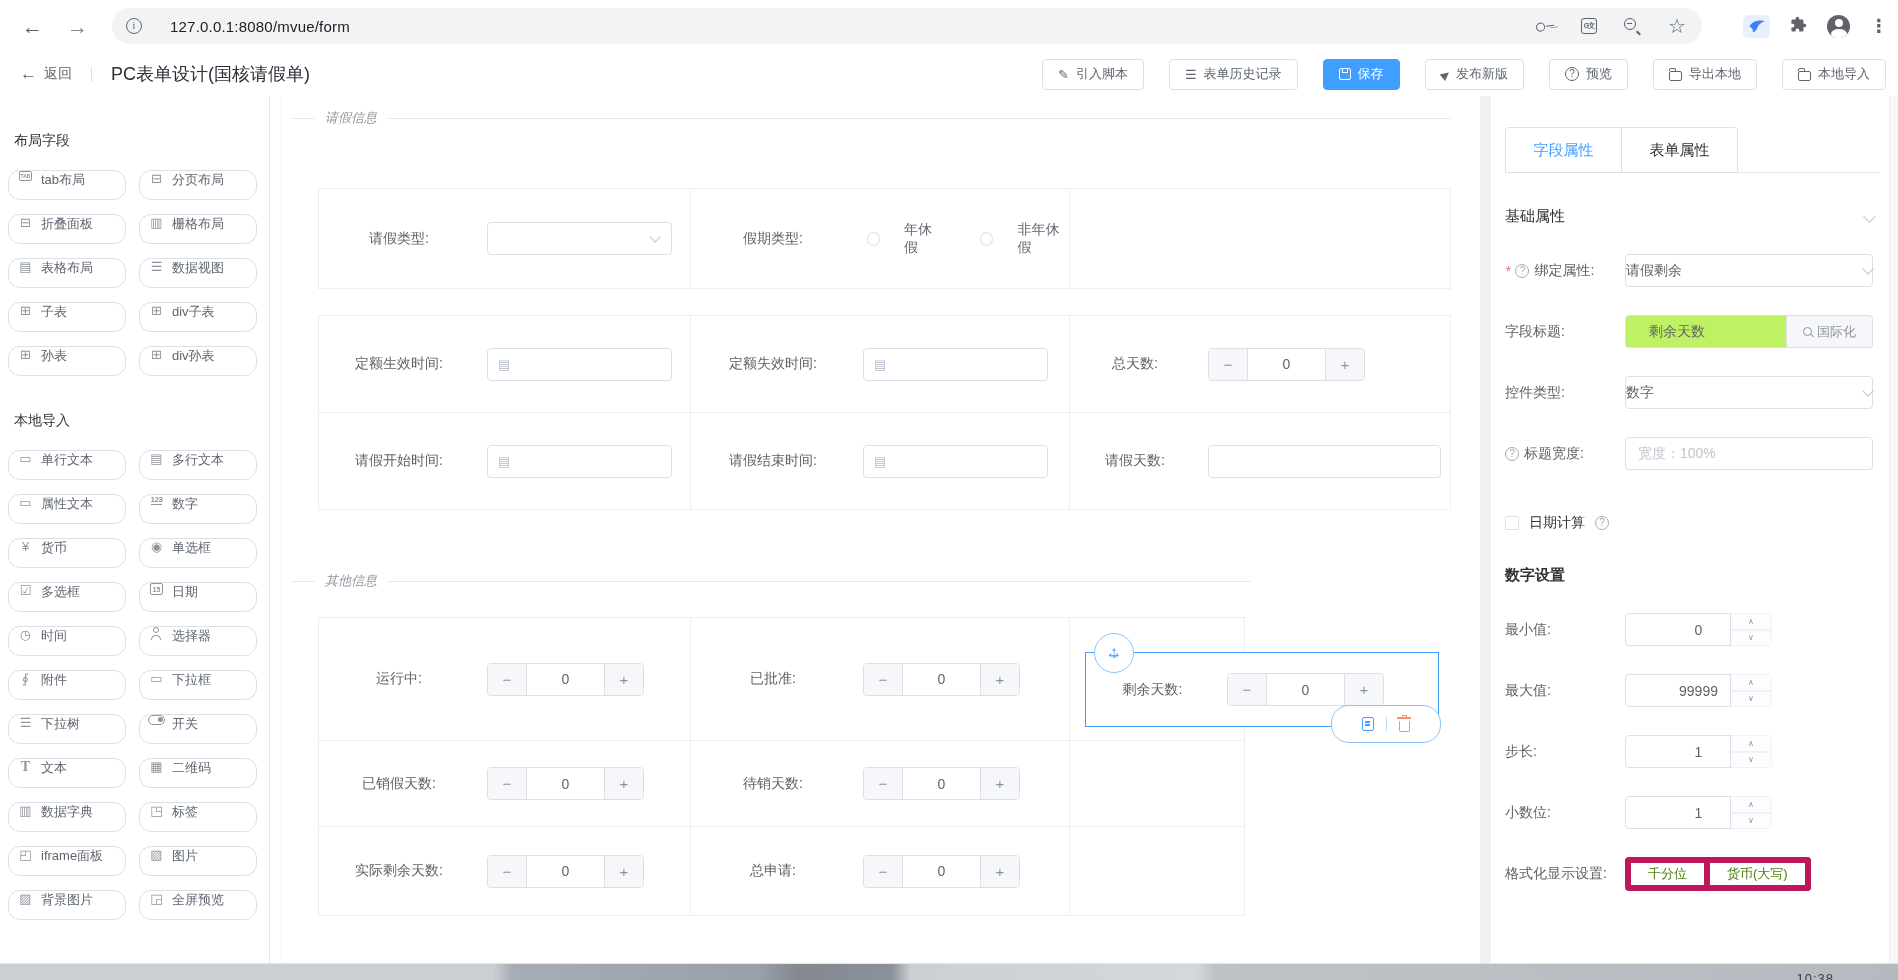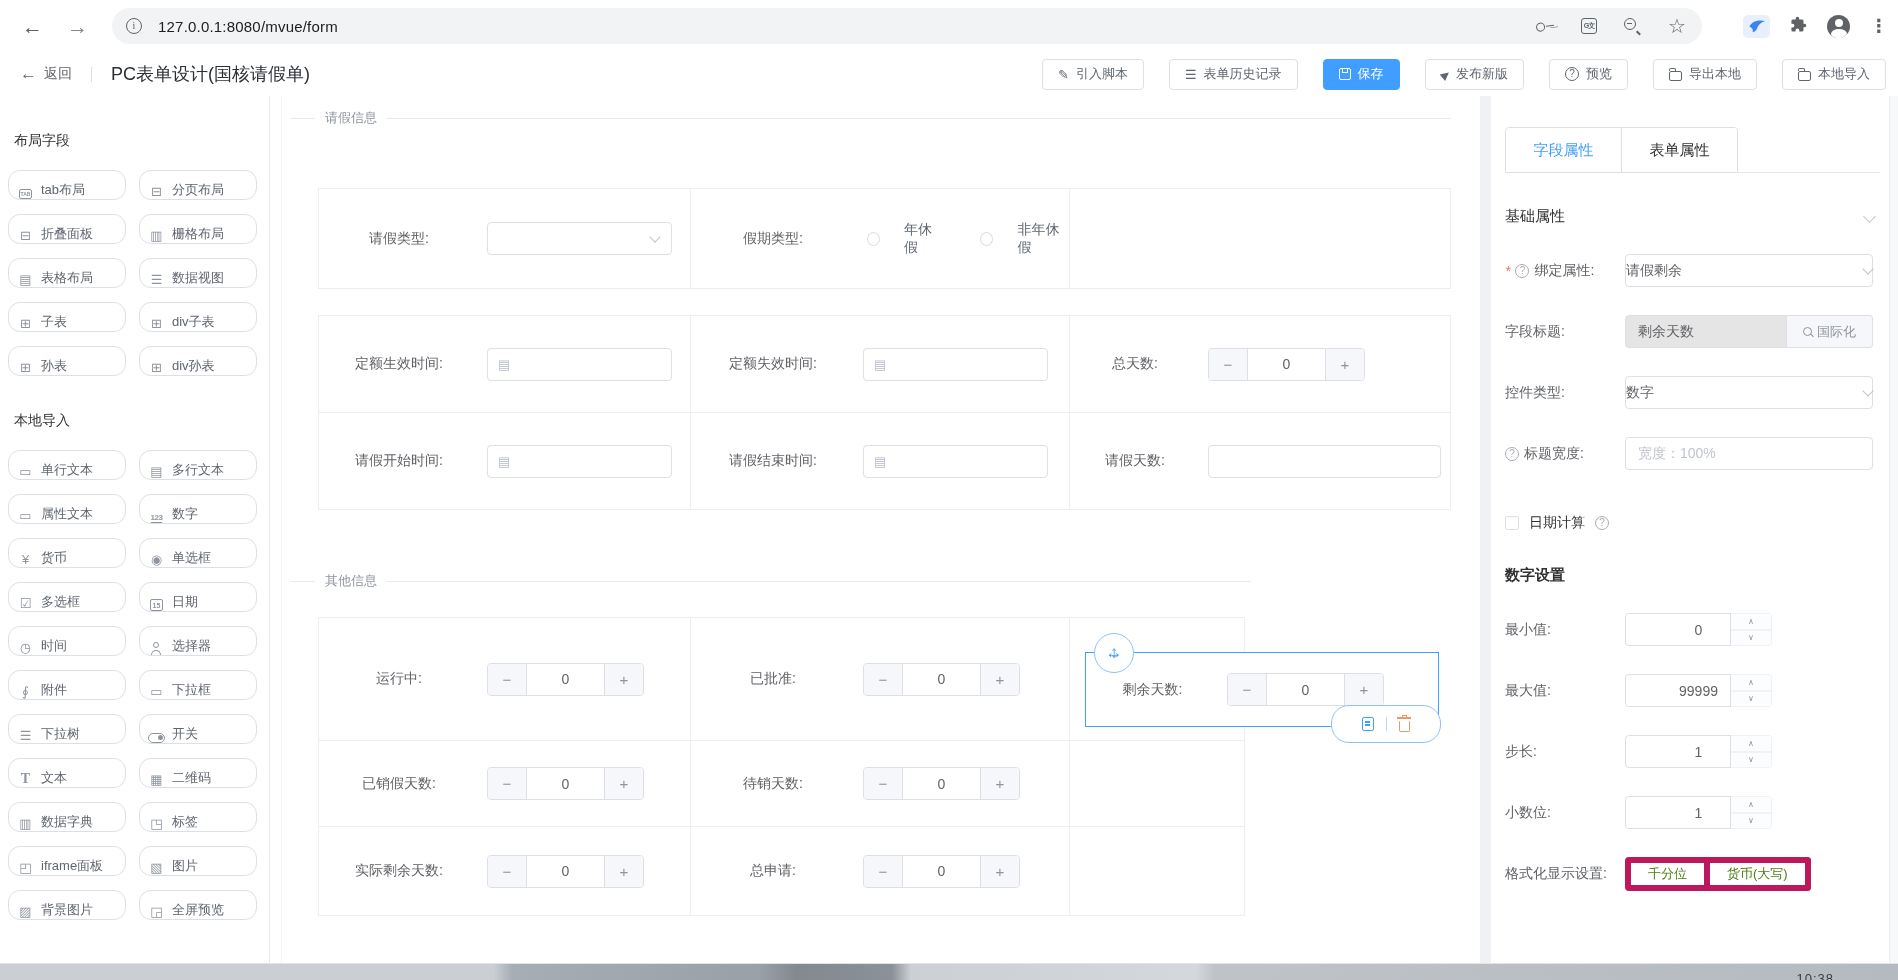--- a/index.html
+++ b/index.html
@@ -5,21 +5,21 @@
   html,body{margin:0;padding:0}
   body{width:1898px;height:980px;position:relative;overflow:hidden;background:#fff;
        font-family:"Liberation Sans","DejaVu Sans",sans-serif;-webkit-font-smoothing:antialiased}
   
   .chrome{position:absolute;top:0;left:0;right:0;height:52px;background:#fff;border-bottom:1px solid #e8eaed;display:flex;align-items:center}
   .navic{color:#5f6368;font-size:21px;line-height:1;margin-left:22px;cursor:pointer}
   .navic.fwd{color:#83878c;margin-left:24px}
   .navic.rel{font-size:19px;margin-left:26px}
   .omnibox{position:absolute;left:112px;top:8px;width:1590px;height:36px;background:#f1f3f4;border-radius:18px;display:flex;align-items:center;padding:0 16px 0 14px;box-sizing:border-box}
   .info{width:16px;height:16px;border:1.5px solid #5f6368;border-radius:50%;color:#5f6368;font-size:10px;line-height:13px;text-align:center;box-sizing:border-box;font-family:"Liberation Serif",serif;flex-shrink:0}
-  .urltxt{margin-left:16px;font-size:15px;color:#202124;letter-spacing:.2px}
+  .urltxt{margin-left:28px;font-size:15px;color:#202124;letter-spacing:.2px}
   .obx-icons{margin-left:auto;display:flex;align-items:center;gap:27px}
   .key-icon{width:18px;height:9px;position:relative;display:inline-block;transform:rotate(-8deg)}
   .key-icon::before{content:'';position:absolute;left:0;top:0;width:7px;height:7px;border:1.7px solid #5f6368;border-radius:50%}
   .key-icon::after{content:'';position:absolute;left:10px;top:3.6px;width:8px;height:1.8px;background:#5f6368;box-shadow:4px 2px 0 -0.2px #5f6368}
   .gt-icon{width:16px;height:16px;border:1.7px solid #5f6368;border-radius:3px;color:#5f6368;font-size:7px;font-weight:bold;display:flex;align-items:center;justify-content:center;letter-spacing:-1px;box-sizing:border-box}
   .zo{width:17px;height:17px;position:relative;display:inline-block}
   .zo::before{content:'';position:absolute;left:0;top:0;width:10px;height:10px;border:1.7px solid #5f6368;border-radius:50%}
   .zo::after{content:'';position:absolute;width:5px;height:1.8px;background:#5f6368;right:0;bottom:1px;transform:rotate(45deg)}
   .zo .minus{position:absolute;left:3.2px;top:5.4px;width:5px;height:1.6px;background:#5f6368}
   .star-g{font-size:20px;color:#5f6368;line-height:1}
@@ -47,36 +47,36 @@
   .ic-folder{display:inline-block;width:13px;height:10px;border:1.5px solid #5f6670;border-radius:2px;position:relative;margin-top:3px;box-sizing:border-box}
   .ic-folder::before{content:'';position:absolute;top:-4px;left:-1.5px;width:5px;height:2.5px;border:1.5px solid #5f6670;border-bottom:none;border-radius:2px 2px 0 0}
   
   .sidebar{position:absolute;left:0;top:96px;width:269px;bottom:17px;background:#fff;border-right:1px solid #e6e8ec;overflow:hidden}
   .side-tabs{display:flex;height:54px;align-items:center;padding-left:14px;border-bottom:1px solid #eef0f4}
   .side-tab{font-size:14px;color:#303133;margin-right:46px;position:relative;height:100%;display:flex;align-items:center;cursor:pointer}
   .side-tab.active{color:#409eff}
   .side-tab.active::after{content:'';position:absolute;left:-6px;right:-6px;bottom:0;height:2px;background:#409eff}
   .group-title{margin:36px 0 0 14px;font-size:14px;color:#303133}
   .itemgrid{display:grid;grid-template-columns:118px 118px;column-gap:13px;row-gap:14px;margin:20px 0 0 8px}
-  .itembtn{width:118px;height:30px;border:1px solid #dcdfe6;border-radius:12px;display:flex;align-items:flex-end;padding-left:8px;gap:7px;font-size:13px;color:#5f6670;box-sizing:border-box;cursor:grab;background:#fff}
+  .itembtn{width:118px;height:30px;border:1px solid #dcdfe6;border-radius:12px;display:flex;align-items:flex-start;padding-left:8px;gap:7px;font-size:13px;color:#5f6670;box-sizing:border-box;cursor:grab;background:#fff}
   .ig{width:17px;display:inline-flex;justify-content:center;align-items:center;color:#8f959e;font-size:13px;flex-shrink:0}
   .g-tab{font-size:5px;border:1px solid #8f959e;border-radius:2px;padding:1px;line-height:6px;font-weight:bold}
   .g-123{font-size:8px;font-weight:bold;border-bottom:1.4px solid #8f959e;line-height:9px;letter-spacing:-.5px}
   .g-15{font-size:7px;border:1px solid #8f959e;border-radius:2px;line-height:8px;padding:1.5px 1.5px .5px;font-weight:bold}
   .g-T{font-size:14px;font-weight:bold;font-family:"Liberation Serif",serif}
   .g-person{display:inline-block;width:13px;height:13px;position:relative}
   .g-person::before{content:'';position:absolute;left:3px;top:0;width:6px;height:6px;border:1.3px solid #8f959e;border-radius:50%;box-sizing:border-box}
   .g-person::after{content:'';position:absolute;left:1px;bottom:0;width:10px;height:5px;border:1.3px solid #8f959e;border-bottom:none;border-radius:6px 6px 0 0;box-sizing:border-box}
   .g-switch{display:inline-block;width:17px;height:10px;border:1.3px solid #8f959e;border-radius:6px;position:relative;box-sizing:border-box}
   .g-switch::after{content:'';position:absolute;right:1px;top:1px;width:5px;height:5px;background:#8f959e;border-radius:50%}
   
   .canvas{position:absolute;left:270px;top:96px;right:418px;bottom:17px;background:#fff;overflow:hidden}
   .canvas::before{content:'';position:absolute;left:11px;top:0;bottom:0;width:1px;background:#f2f3f6}
   .cdiv{position:absolute;height:1px;background:#e8eaef}
-  .cdiv span{position:absolute;left:24px;top:-9px;background:#fff;padding:0 10px;font-size:13px;color:#8f959e;line-height:17px;white-space:nowrap}
+  .cdiv span{position:absolute;left:24px;top:-9px;background:#fff;padding:0 10px;font-size:13px;font-style:italic;color:#8f959e;line-height:17px;white-space:nowrap}
   .tbl{position:absolute;display:grid;border:1px solid #ebeef5;background:#fff;box-sizing:border-box}
   .cell{border-right:1px solid #ebeef5;border-bottom:1px solid #ebeef5;display:flex;align-items:center;box-sizing:border-box}
   .cell.lastc{border-right:none}.cell.lastr{border-bottom:none}
   .flabel{text-align:center;font-size:14px;color:#606266;flex-shrink:0;white-space:nowrap}
   .c-select,.c-date{width:185px;height:33px;border:1px solid #dcdfe6;border-radius:4px;margin-left:8px;display:flex;align-items:center;background:#fff;box-sizing:border-box;padding:0 12px 0 10px}
   .c-input{width:233px;height:33px;border:1px solid #dcdfe6;border-radius:4px;margin-left:8px;background:#fff;box-sizing:border-box}
   .chev{width:7px;height:7px;border-right:1.4px solid #c0c4cc;border-bottom:1.4px solid #c0c4cc;transform:rotate(45deg);margin-left:auto;margin-top:-4px}
   .cal-g{color:#b4bccc;font-size:13px;line-height:1}
   .stp{display:flex;width:157px;height:33px;border:1px solid #dcdfe6;border-radius:4px;margin-left:8px;background:#fff;overflow:hidden;box-sizing:border-box}
   .stp .sbtn{width:38px;display:flex;align-items:center;justify-content:center;background:#f5f7fa;color:#8c939d;font-size:15px;cursor:pointer}
@@ -110,21 +110,21 @@
   .rp-head{display:flex;align-items:center;margin:34px 24px 0 14px;font-size:15px;color:#303133}
   .rp-head.bold{font-weight:bold}
   .rp-chev{width:8px;height:8px;border-right:1.4px solid #c0c4cc;border-bottom:1.4px solid #c0c4cc;transform:rotate(45deg);margin-left:auto;cursor:pointer}
   .rp-row{display:flex;align-items:center;margin:28px 18px 0 14px}
   .rp-row.mt42{margin-top:42px}.rp-row.mt44{margin-top:44px}
   .rp-label{width:120px;display:flex;align-items:center;gap:5px;color:#606266;flex-shrink:0;font-size:14px}
   .req{color:#f56c6c;margin-right:0}
   .qmg{color:#a8abb2}
   .rp-select{width:248px;height:33px;border:1px solid #dcdfe6;border-radius:4px;display:flex;align-items:center;padding:0 0;box-sizing:border-box;color:#606266;font-size:14px;background:#fff;cursor:pointer}
   .iwrap{display:flex;width:248px;height:33px;box-sizing:border-box}
-  .iin{flex:1;border:1px solid #dcdfe6;border-radius:4px 0 0 4px;display:flex;align-items:center;padding:0 12px;color:#606266;box-sizing:border-box;font-size:14px;background:#e5e5e5}
+  .iin{flex:1;border:1px solid #dcdfe6;border-radius:4px 0 0 4px;display:flex;align-items:center;padding:0 23px;color:#606266;box-sizing:border-box;font-size:14px;background:#bef264}
   .iaddon{width:86px;border:1px solid #dcdfe6;border-left:none;border-radius:0 4px 4px 0;background:#f5f7fa;display:flex;align-items:center;justify-content:center;gap:5px;color:#909399;font-size:13px;box-sizing:border-box;cursor:pointer}
   .mag{width:9px;height:9px;border:1.4px solid #909399;border-radius:50%;position:relative;display:inline-block;box-sizing:border-box}
   .mag::after{content:'';position:absolute;width:4px;height:1.4px;background:#909399;right:-3.4px;bottom:-1px;transform:rotate(45deg)}
   .rp-input{width:248px;height:33px;border:1px solid #dcdfe6;border-radius:4px;display:flex;align-items:center;padding:0 12px;box-sizing:border-box;color:#606266;font-size:14px;background:#fff}
   .ph{color:#c0c4cc}
   .formula-btn{width:248px;height:34px;background:#ecf5ff;border:1px solid #c9e4ff;border-radius:4px;color:#409eff;font-size:14px;display:flex;align-items:center;justify-content:center;cursor:pointer;box-sizing:border-box}
   .cbrow{gap:10px;color:#303133;font-size:14px}
   .cb{width:14px;height:14px;border:1px solid #dcdfe6;border-radius:2px;background:#fff;box-sizing:border-box;cursor:pointer}
   .rp-num{position:relative;width:147px;height:33px;border:1px solid #dcdfe6;border-radius:4px;box-sizing:border-box;background:#fff;display:flex;align-items:center;justify-content:center;color:#606266;font-size:14px}
   .spin{position:absolute;right:-1px;top:-1px;bottom:-1px;width:41px;border-left:1px solid #dcdfe6;display:flex;flex-direction:column;border-radius:0 4px 4px 0;overflow:hidden}

